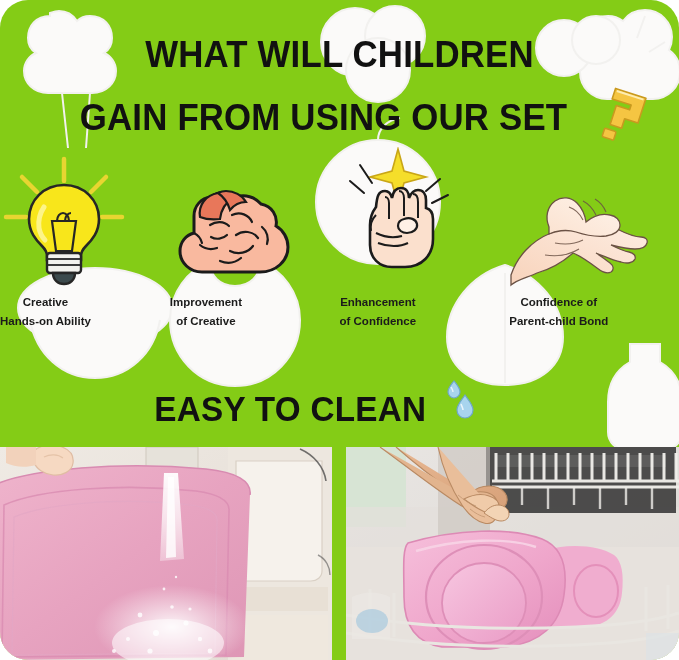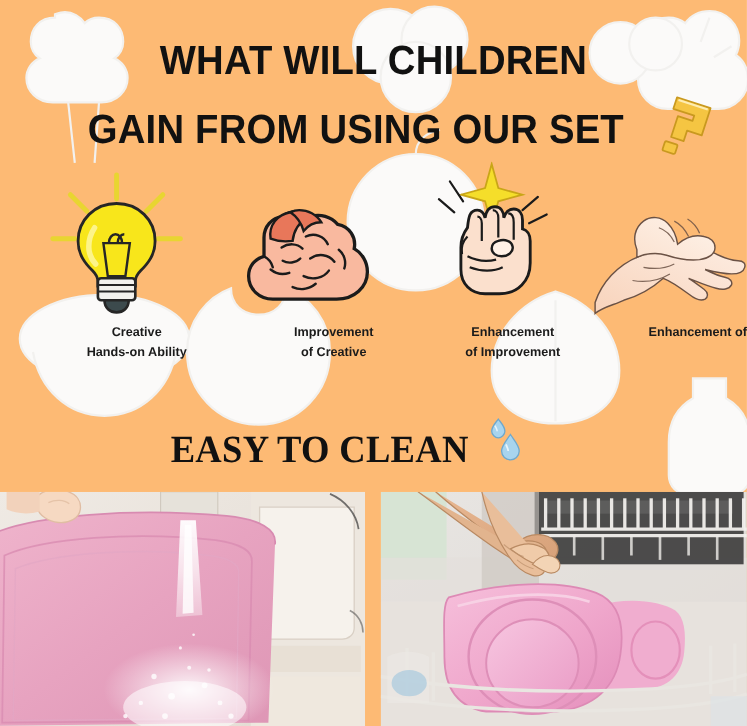--- a/index.html
+++ b/index.html
@@ -2,21 +2,21 @@
 <html><head>
 <meta charset="utf-8">
 <style>
   html,body{margin:0;padding:0;}
   body{
     width:679px;height:660px;
     background:#ffffff;
     font-family:"Liberation Sans","DejaVu Sans",sans-serif;
     overflow:hidden;position:relative;
   }
-  #page{position:relative;width:679px;height:660px;overflow:hidden;background:#fdba74;}
+  #page{position:relative;width:679px;height:660px;overflow:hidden;background:#84cc16;border-radius:28px;}
 
   
   .wm-layer{position:absolute;inset:0;pointer-events:none;z-index:0;}
   .wm{position:absolute;stroke:#f2f1ef;fill:#fbfaf9;stroke-width:2;}
 
   
   .heading-block{position:absolute;left:0;top:0;width:679px;z-index:3;}
   .h-line{
     text-align:center;color:#111111;
     font-weight:bold;font-size:37px;line-height:1;
@@ -24,26 +24,26 @@
     font-family:"Liberation Sans","DejaVu Sans",sans-serif;
     transform:scaleX(.94);transform-origin:center;
   }
   #head-l1{position:absolute;left:0;top:36px;width:679px;}
   #head-l2{position:absolute;left:0;top:99px;width:679px;padding-right:34px;box-sizing:border-box;}
 
   .qmark{position:absolute;left:588px;top:84px;width:70px;height:60px;}
 
   
   .benefits{position:absolute;left:0;top:152px;width:679px;height:190px;display:flex;z-index:3;}
-  .benefit{flex:1 1 0;display:flex;flex-direction:column;align-items:flex-end;}
+  .benefit{flex:1 1 0;display:flex;flex-direction:column;align-items:flex-start;}
   .b-art{height:135px;display:flex;align-items:flex-end;justify-content:center;}
   .b-label{margin-top:6px;text-align:center;color:#1b1b1b;font-size:11.5px;font-weight:bold;line-height:19px;}
 
   
-  .clean-head{position:absolute;left:0;top:388px;width:624px;text-align:center;z-index:3;font-family:Liberation Serif, serif;}
+  .clean-head{position:absolute;left:0;top:388px;width:624px;text-align:center;z-index:3;}
   .clean-text{
     display:inline-block;color:#111;font-weight:bold;font-size:35px;line-height:1;
     letter-spacing:.3px;transform:scaleX(.95);transform-origin:center;
     vertical-align:middle;
   }
   .drops{display:inline-block;width:34px;height:40px;vertical-align:middle;margin-left:4px;position:relative;top:-9px;}
 
   
   .photos{position:absolute;left:0;top:447px;width:679px;height:213px;z-index:3;}
   .photo{position:absolute;top:0;height:213px;overflow:hidden;}
@@ -178,21 +178,21 @@
           <path d="M30 78c0-8 3-14 6-18 1-10 2-16 9-16 4 0 6 3 7 7 1-6 3-10 9-10 5 0 8 4 8 10 2-5 4-8 9-8s8 4 8 10v8c4 1 7 5 7 11v20c0 16-11 28-28 28H52c-13 0-22-9-22-22z" fill="#FBE0CD" stroke="#1b1b1b" stroke-width="2.6"></path>
           <path d="M45 50c2 0 4 2 4 6v16M59 44c3 0 5 3 5 7v18M73 47c3 0 5 3 5 8v16" fill="none" stroke="#1b1b1b" stroke-width="2"></path>
           <path d="M64 72c6-2 12 0 13 5 1 5-4 9-10 9-5 0-9-3-9-7 0-3 2-6 6-7z" fill="#FFF1E6" stroke="#1b1b1b" stroke-width="2.2"></path>
           <path d="M36 86c8 4 18 5 26 3" fill="none" stroke="#1b1b1b" stroke-width="2"></path>
           <path d="M38 96c10 4 22 4 30 0" fill="none" stroke="#1b1b1b" stroke-width="2"></path>
           <path d="M31 84c-1-6 1-12 5-16" fill="none" stroke="#1b1b1b" stroke-width="2"></path>
         </svg>
       </div>
       <div class="b-label">
         <div>Enhancement</div>
-        <div>of Improvement</div>
+        <div>of Confidence</div>
       </div>
     </div>
 
     <div class="benefit">
       <div class="b-art">
         <svg width="140" height="130" viewBox="0 0 140 130">
           <defs>
             <linearGradient id="skinA" x1="0" y1="1" x2="1" y2="0">
               <stop offset="0" stop-color="#F8D3BB"></stop>
                 <stop offset="1" stop-color="#FDEDE2"></stop>
@@ -207,21 +207,22 @@
           <g fill="none" stroke="#6b5245" stroke-width="1.1" opacity=".85">
             <path d="M60 50c6 2 11 7 14 13"></path>
             <path d="M74 44c6 3 10 8 13 14"></path>
             <path d="M86 42c5 3 9 8 11 13"></path>
             <path d="M46 86c10 2 20 1 28-3"></path>
             <path d="M36 98c12 2 24 0 34-6"></path>
           </g>
         </svg>
       </div>
       <div class="b-label">
-        <div>Enhancement of</div>
+        <div>Confidence of</div>
+        <div>Parent-child Bond</div>
       </div>
     </div>
   </div>
 
   <div class="clean-head">
     <span class="clean-text">EASY TO CLEAN</span>
     <svg class="drops" viewBox="0 0 34 40">
       <path d="M11 2c3 4 6 7 6 11 0 3-3 6-6 6s-6-3-6-6c0-4 3-7 6-11z" fill="#A8D4EE" stroke="#6FA8CC" stroke-width="1.2"></path>
       <path d="M8 8c1 2 2 3 2 5" fill="none" stroke="#E8F4FB" stroke-width="1.4"></path>
       <path d="M22 16c4 6 8 10 8 15 0 5-4 8-8 8s-8-3-8-8c0-5 4-9 8-15z" fill="#A8D4EE" stroke="#6FA8CC" stroke-width="1.2"></path>

